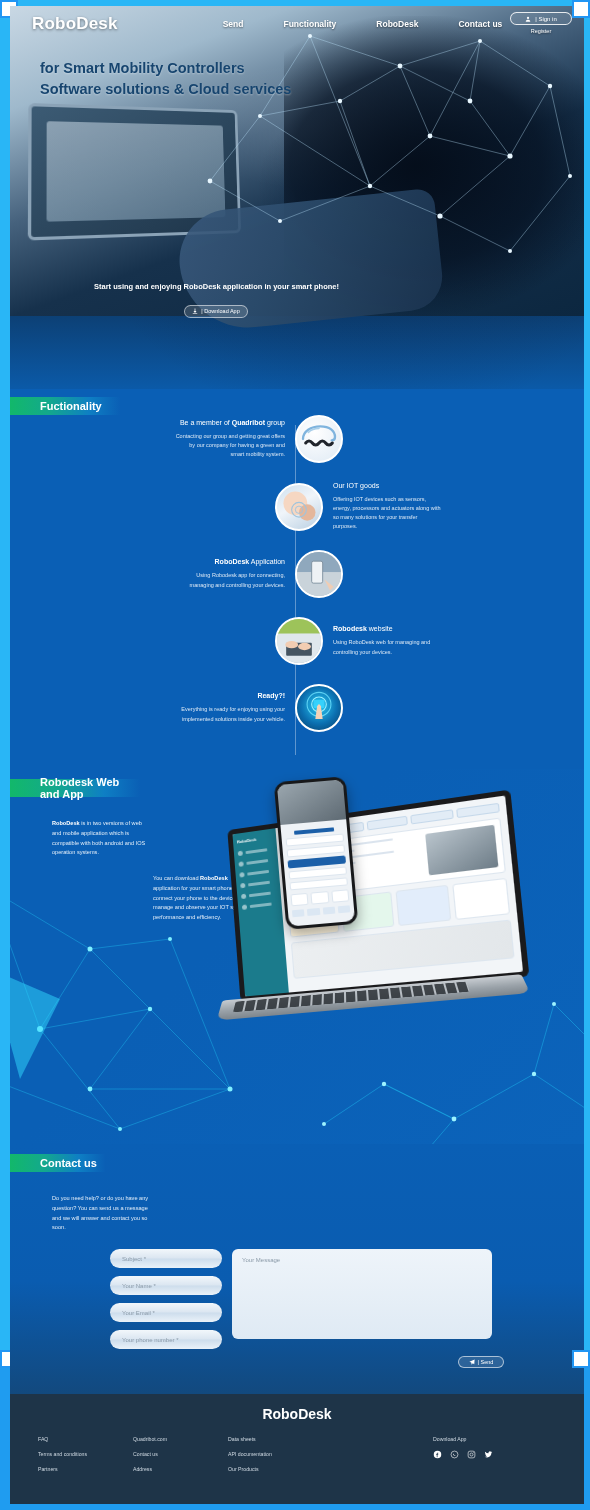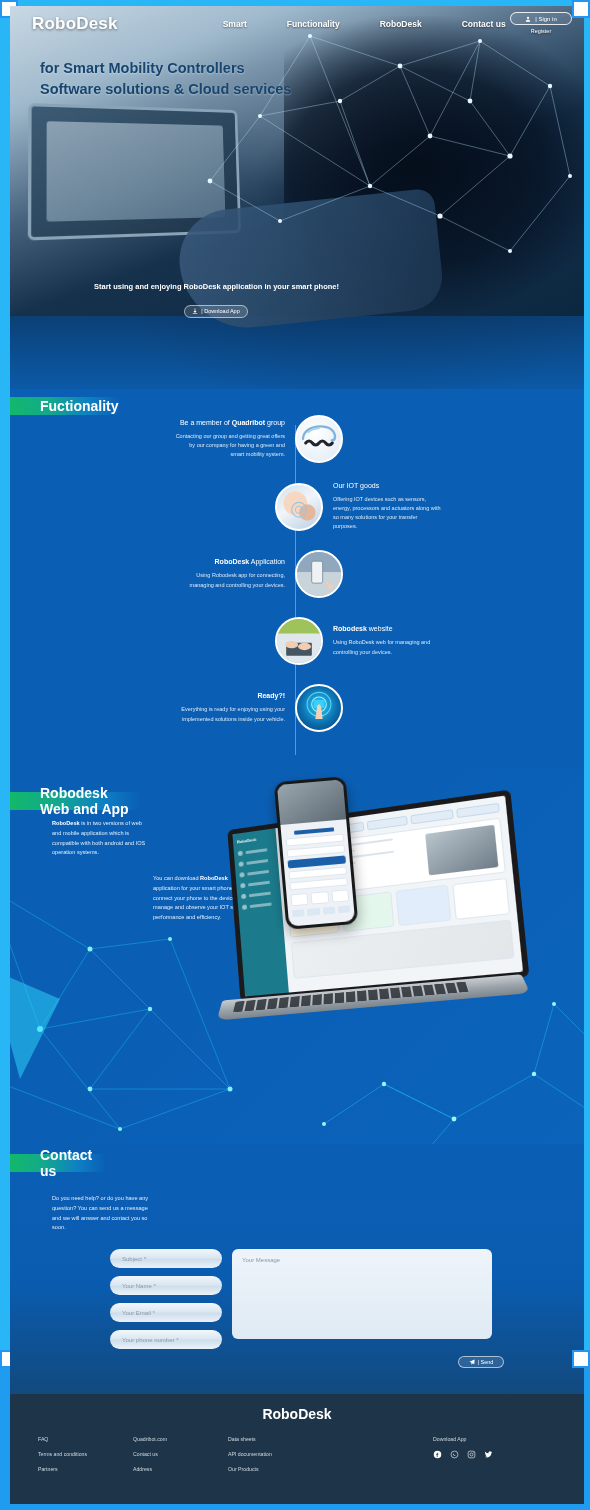--- a/index.html
+++ b/index.html
@@ -117,21 +117,21 @@
     background: rgba(255,255,255,.14);
     display: flex; align-items: center; justify-content: center; gap: 3px;
     color: #ffffff; font-size: 5.5px;
   }
 
   
   .chip {
     height: 18px; width: 110px;
     background: linear-gradient(90deg, #12b86a 0%, #13a98c 35%, #0e7fc4 72%, #0a5fb5 100%);
     display: flex; align-items: center;
-    color: #ffffff; font-size: 14px; font-weight: bold;
+    color: #ffffff; font-size: 11px; font-weight: bold;
     padding-left: 30px;
   }
 
   
   .functionality { position: relative; width: 574px; height: 380px; background: #0a5fb5; }
   .chip-func { position: absolute; left: 0; top: 8px; }
   .timeline { position: absolute; left: 0; top: 18px; width: 574px; height: 360px; }
   .tl-line {
     position: absolute; left: 285px; top: 18px; width: 1px; height: 330px;
     background: rgba(255,255,255,.35);
@@ -154,21 +154,21 @@
   .c1 { background: radial-gradient(circle at 40% 35%, #ffffff, #dfeaf4); }
   .c2 { background: linear-gradient(150deg, #cfe0ee 0%, #f0f5fa 45%, #b9cfe2 100%); }
   .c3 { background: linear-gradient(150deg, #6f8ea8 0%, #cfd9e0 40%, #8fa7bb 100%); }
   .c4 { background: linear-gradient(150deg, #9dc35a 0%, #dfe9ee 45%, #7f9bb0 100%); }
   .c5 { background: radial-gradient(circle at 50% 45%, #29cdf5 0%, #0b6fb0 55%, #063a63 100%); }
 
   
   .webapp { position: relative; width: 574px; height: 375px;
     background: linear-gradient(135deg, #0a5fb5 0%, #0a5fb5 40%, #0b63ba 100%);
     overflow: hidden; }
-  .chip-web { position: absolute; left: 0; top: 23px; width: 130px; }
+  .chip-web { position: absolute; left: 0; top: 10px; width: 130px; }
   .wa-text1 {
     position: absolute; left: 42px; top: 50px; width: 100px;
     color: #e3eef9; font-size: 5.6px; line-height: 1.75;
   }
   .wa-text2 {
     position: absolute; left: 143px; top: 105px; width: 100px;
     color: #e3eef9; font-size: 5.6px; line-height: 1.75;
   }
   .wa-text1 b, .wa-text2 b { font-weight: bold; color: #ffffff; }
   .cyan-net { position: absolute; left: -10px; top: 60px; width: 330px; height: 330px; }
@@ -313,21 +313,21 @@
             <circle cx="200" cy="175" r="2.4"></circle>
           <circle cx="270" cy="215" r="2"></circle>
             <circle cx="330" cy="95" r="2.2"></circle>
             <circle cx="460" cy="95" r="2.4"></circle>
         </g>
       </svg>
 
       <div class="topbar">
         <div class="brand">RoboDesk</div>
         <nav class="nav">
-          <a>Smart</a>
+          <a>Send</a>
           <a>Functionality</a>
           <a>RoboDesk</a>
           <a>Contact us</a>
         </nav>
         <div class="auth">
           <div class="signin">
             <svg width="6" height="6" viewBox="0 0 16 16" fill="#ffffff">
               <circle cx="8" cy="5" r="3"></circle>
                 <path d="M2 15c0-3.3 2.7-5 6-5s6 1.7 6 5z"></path>
             </svg>

